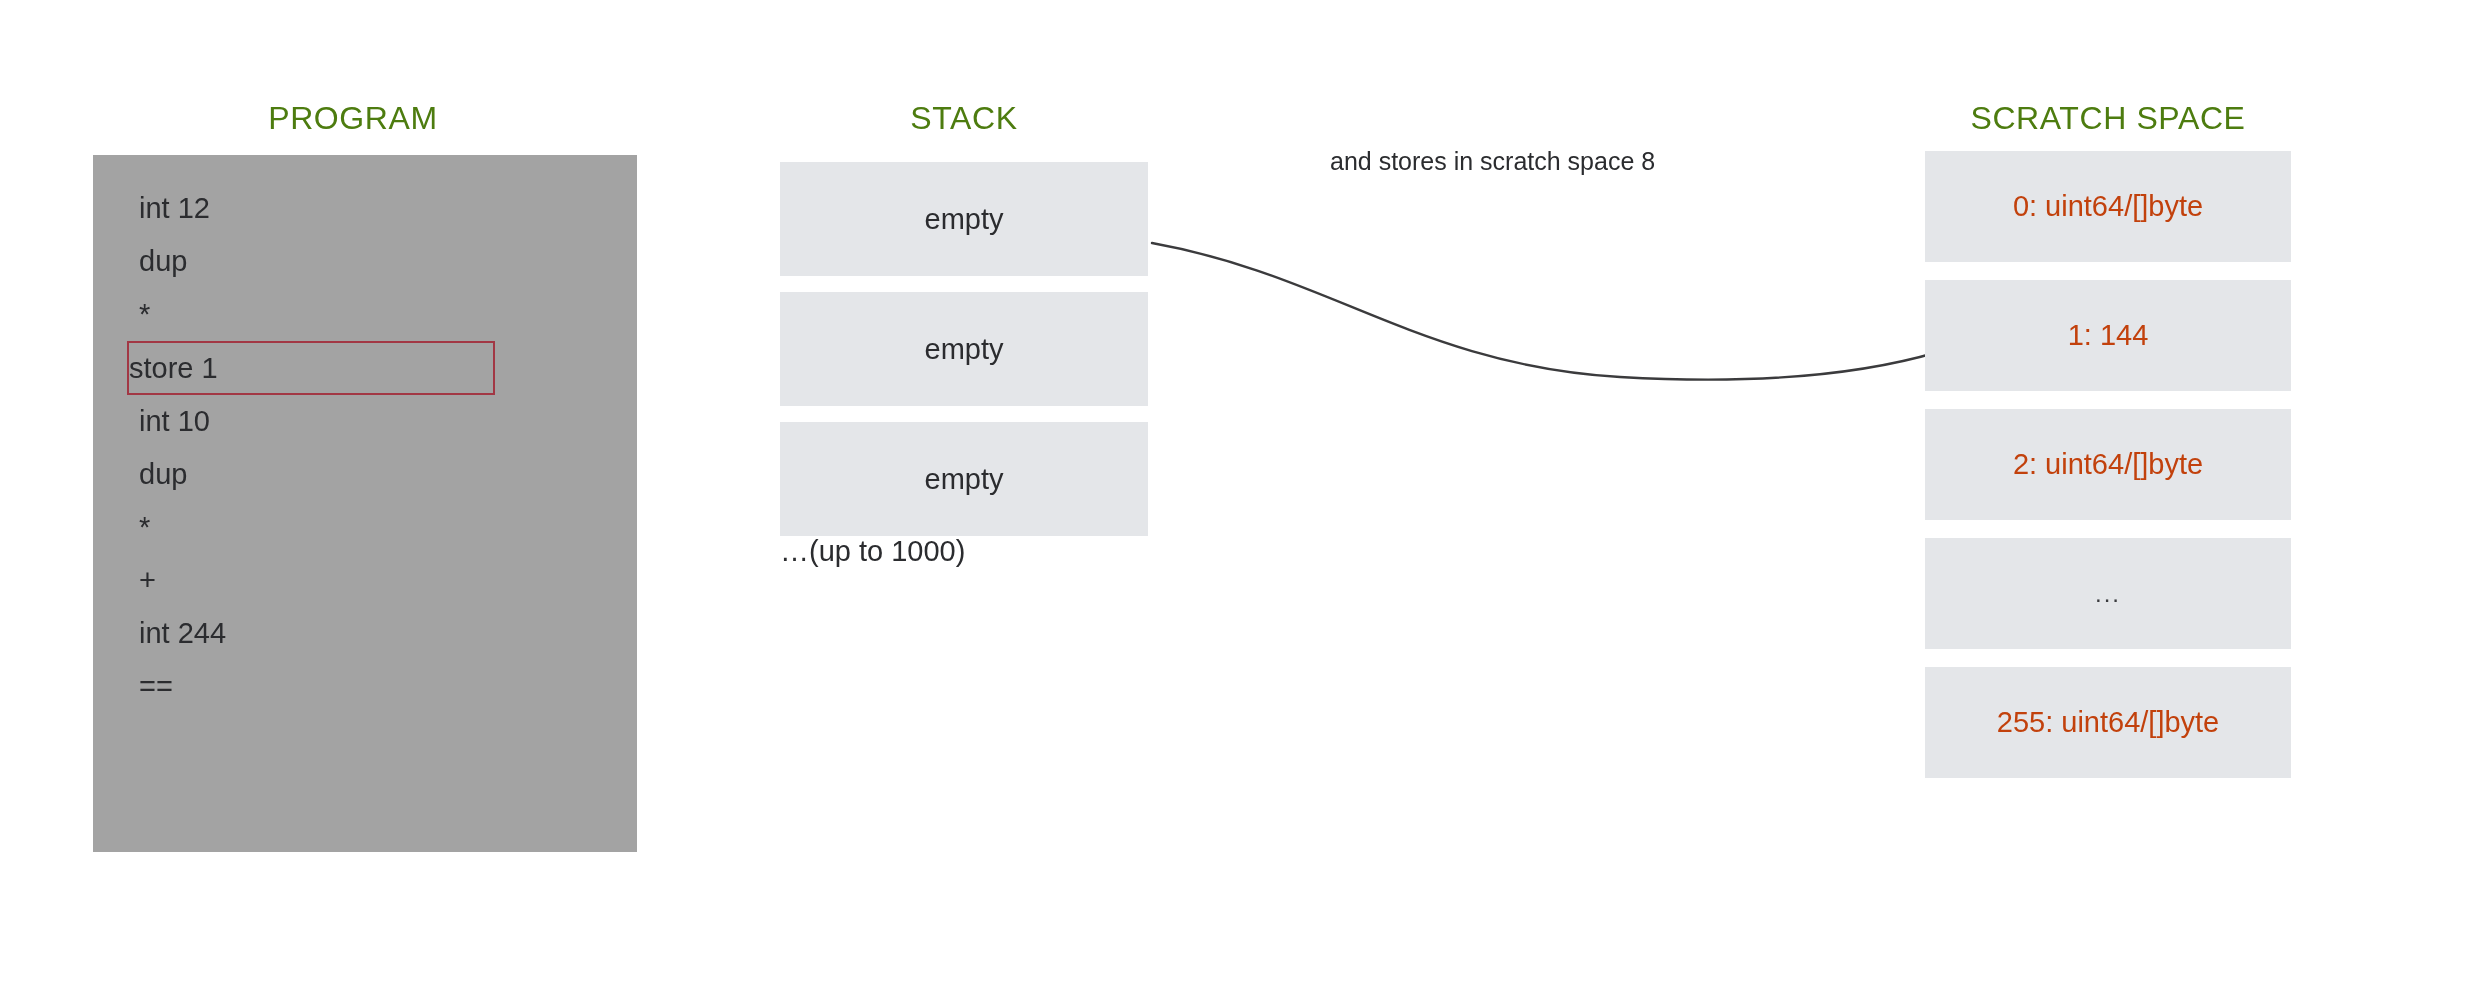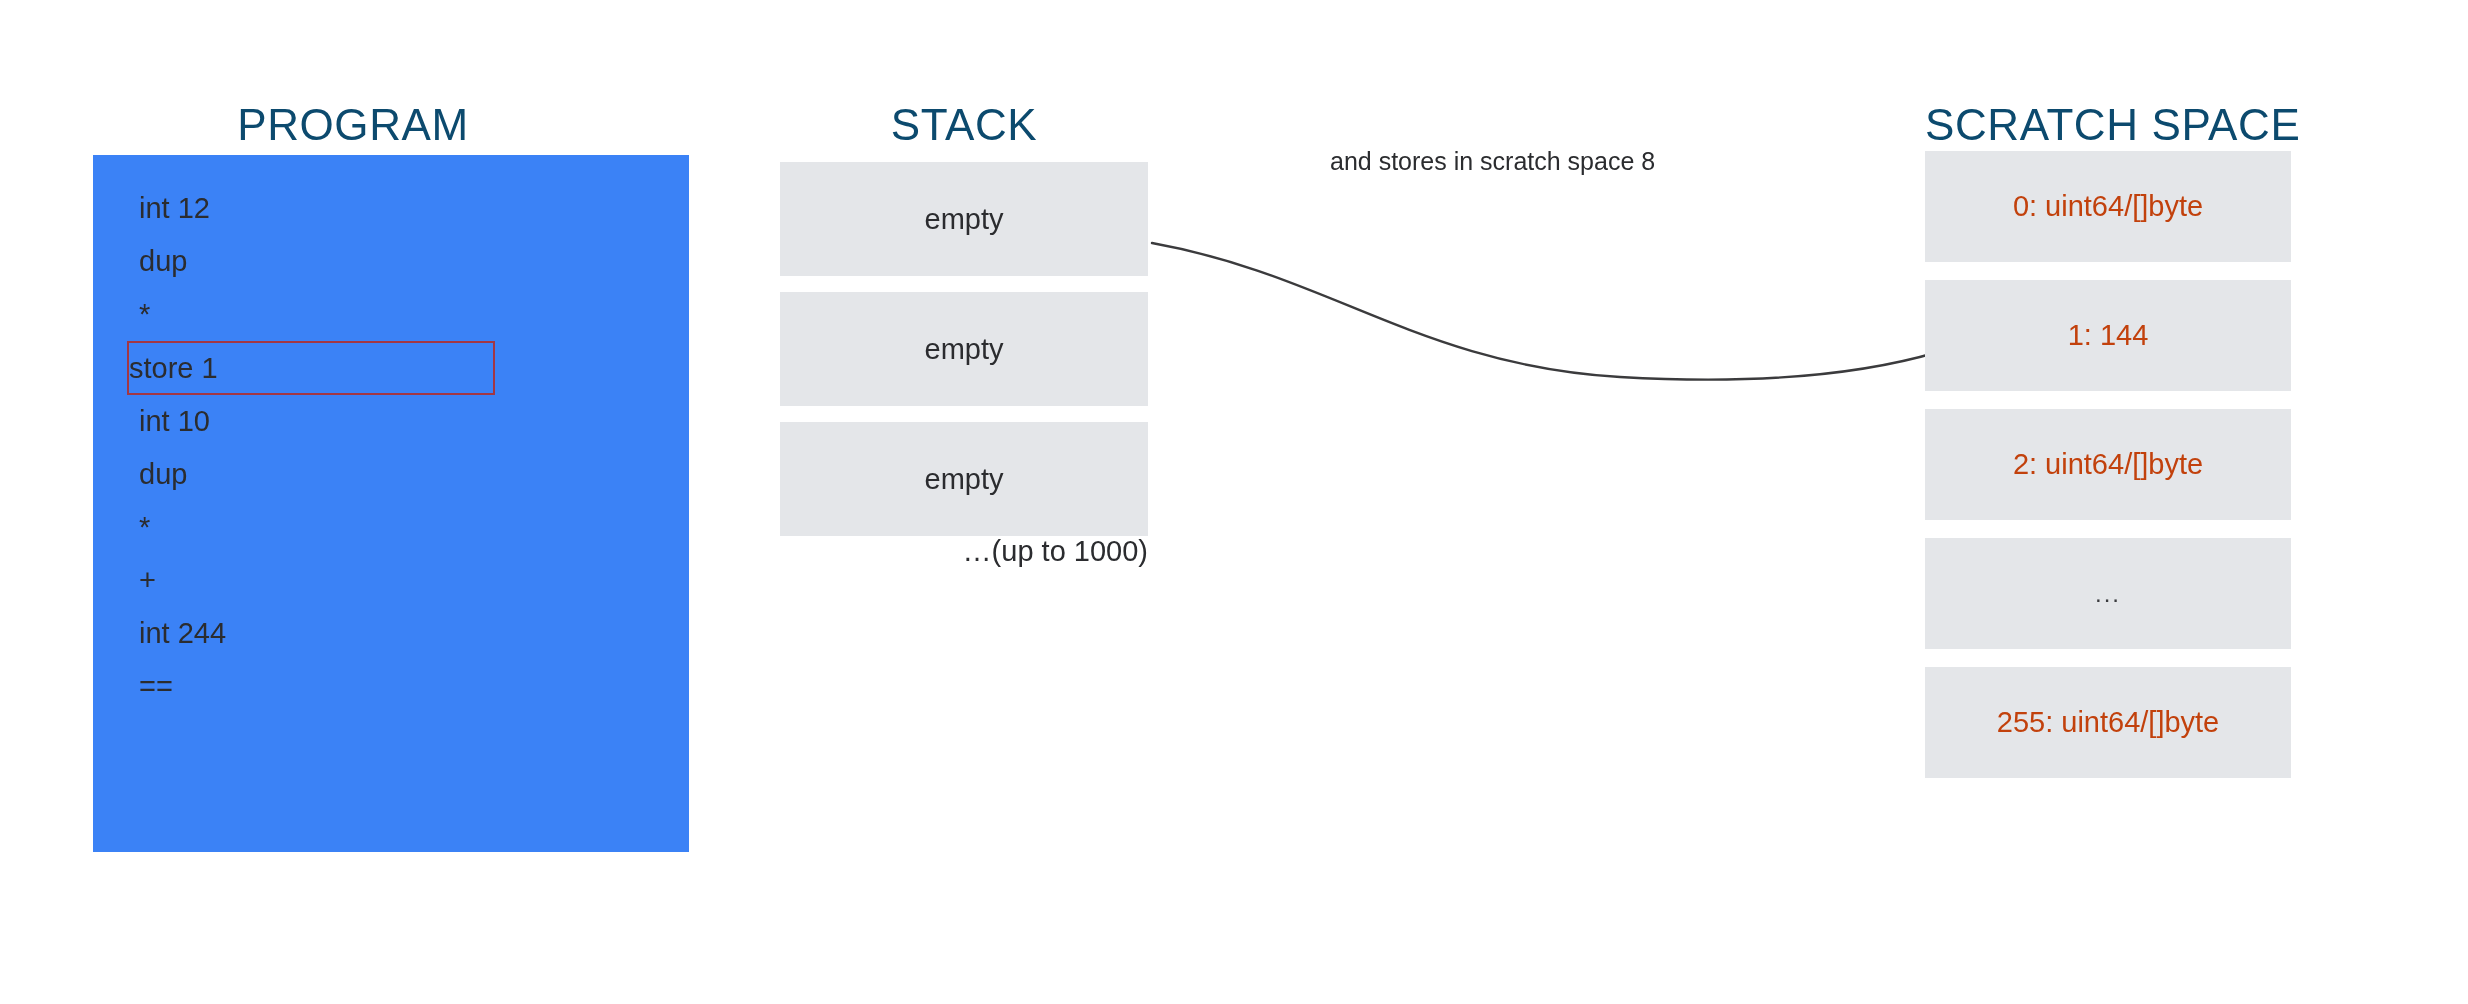--- a/index.html
+++ b/index.html
@@ -15,36 +15,36 @@
   #canvas {
     position: relative;
     width: 2468px;
     height: 1004px;
     background: #ffffff;
   }
 
   
   .col-title {
     position: absolute;
-    font-size: 44px;
+    font-size: 32px;
     font-weight: 400;
-    color: #0c4a6e;
+    color: #4d7c0f;
     letter-spacing: 0.6px;
     white-space: nowrap;
     text-align: center;
   }
 
   
   #program-panel {
     position: absolute;
     left: 93px;
     top: 155px;
-    width: 596px;
+    width: 544px;
     height: 697px;
-    background: #3b82f6;
+    background: #a3a3a3;
   }
 
   #program-list {
     position: absolute;
     left: 46px;
     top: 27px;
     width: 440px;
   }
 
   .program-line {
@@ -83,21 +83,21 @@
     justify-content: center;
     font-size: 29px;
     color: #2b2c2f;
   }
 
   #stack-more {
     position: absolute;
     left: 780px;
     top: 535px;
     width: 368px;
-    text-align: right;
+    text-align: left;
     font-size: 29px;
     color: #2b2c2f;
     white-space: nowrap;
   }
 
   
   #scratch-col {
     position: absolute;
     left: 1925px;
     top: 151px;

